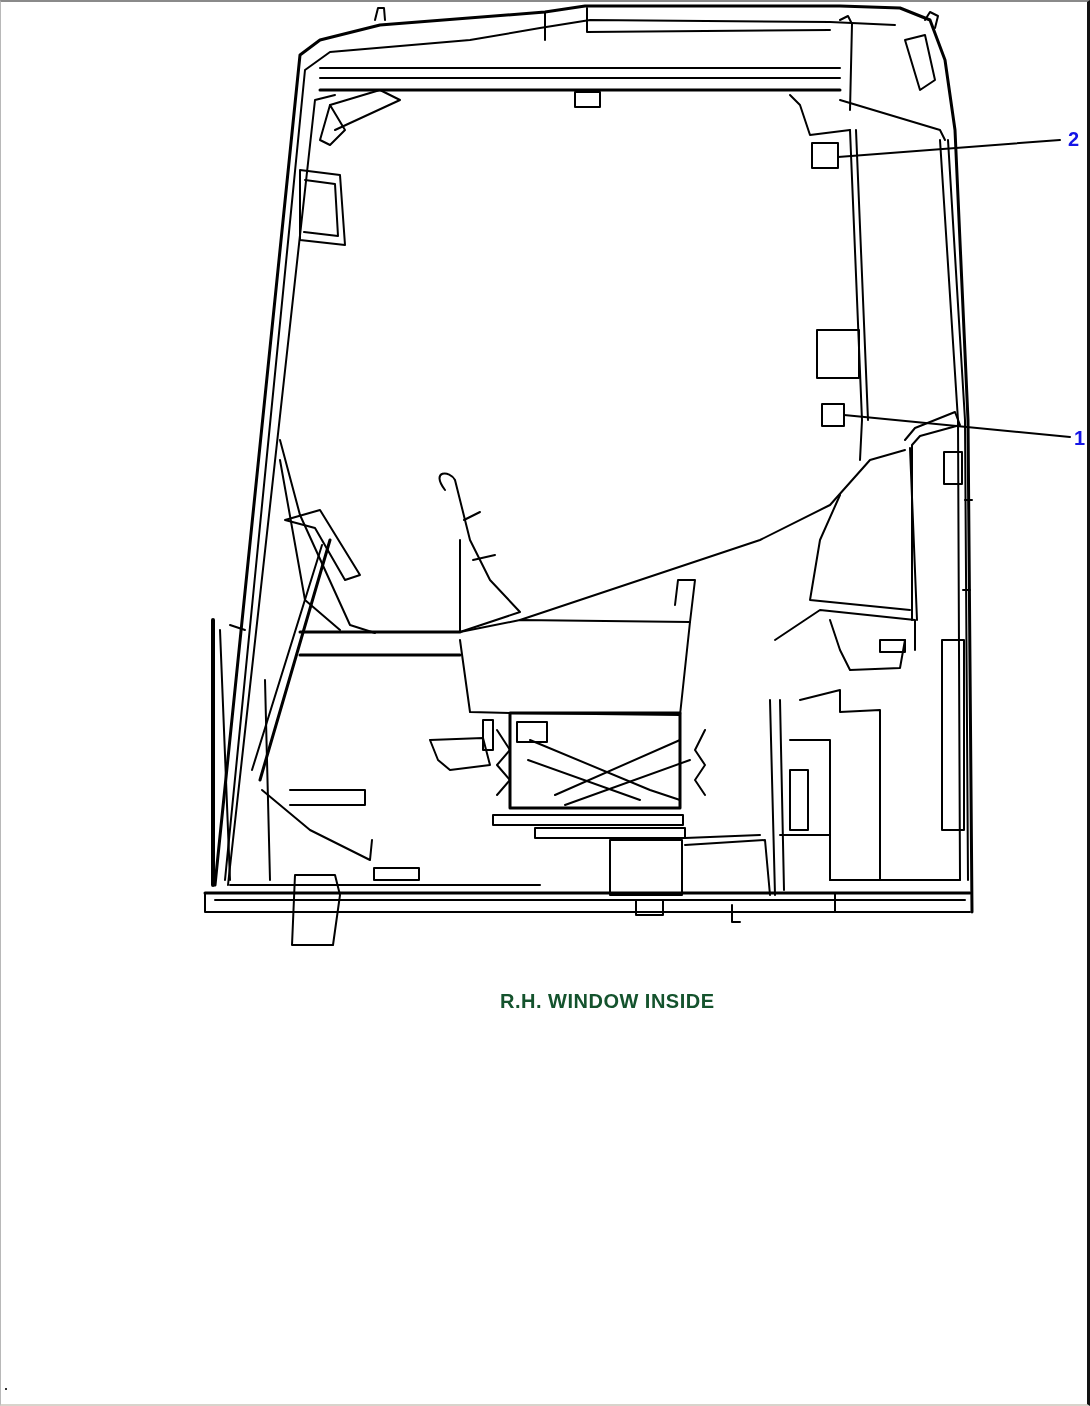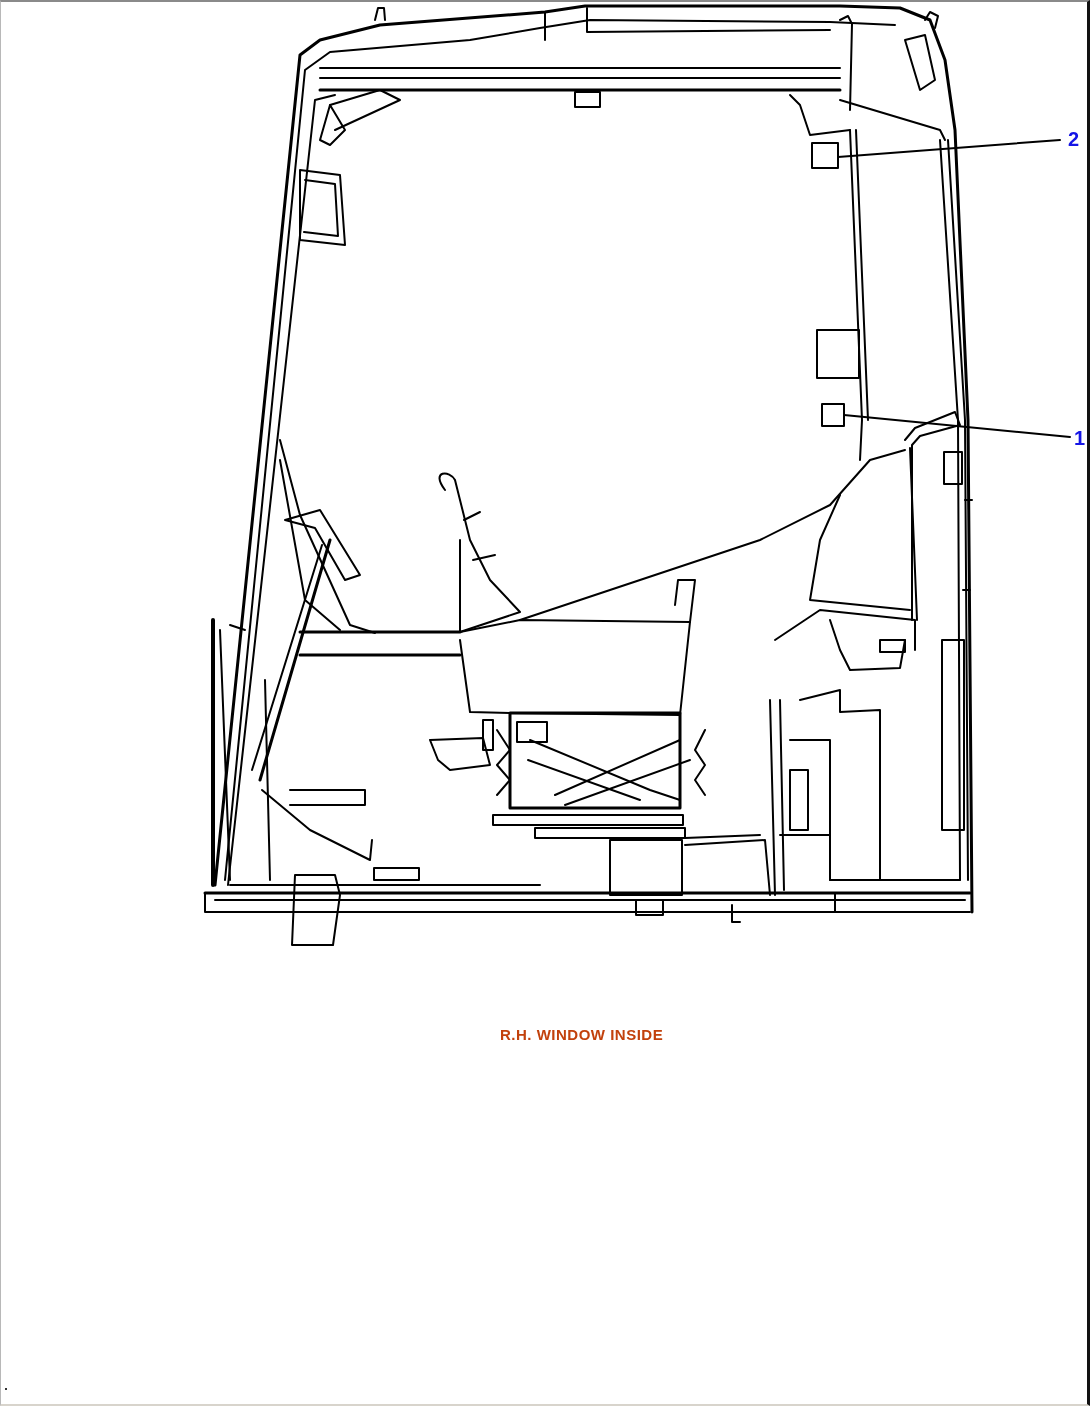--- a/index.html
+++ b/index.html
@@ -1,21 +1,21 @@
 <!DOCTYPE html>
 <html><head>
 <meta charset="utf-8">
 <style>
   html, body { margin: 0; padding: 0; background: #ffffff; }
   body { width: 1090px; height: 1406px; position: relative; overflow: hidden; font-family: "Liberation Sans", sans-serif; }
   .frame { position: absolute; left: 0; top: 0; width: 1090px; height: 1406px; box-sizing: border-box;
            border-top: 2px solid #8a8a8a; border-left: 1px solid #b8b8b8; border-right: 3px solid #111; border-bottom: 2px solid #d8d4cc; }
   svg.drawing { position: absolute; left: 0; top: 0; }
   .callout { position: absolute; color: #1515e6; font-weight: bold; font-size: 20px; font-family: "Liberation Sans", sans-serif; }
-  .caption { position: absolute; left: 500px; top: 990px; font-size: 15px; font-weight: bold; letter-spacing: 0.5px; color: #c2410c; font-family: "Liberation Sans", sans-serif; margin-top: 36px; }
+  .caption { position: absolute; left: 500px; top: 990px; font-size: 20px; font-weight: bold; letter-spacing: 0.5px; color: #14532d; font-family: "Liberation Sans", sans-serif; }
   .dot { position: absolute; left: 5px; top: 1388px; width: 2px; height: 2px; background: #333; }
 </style>
 </head>
 <body>
 
 <div class="frame"></div>
 
 <svg class="drawing" width="1090" height="1406" viewBox="0 0 1090 1406" fill="none" stroke="#000" stroke-width="2" stroke-linejoin="round" stroke-linecap="round">
 
   <g>

